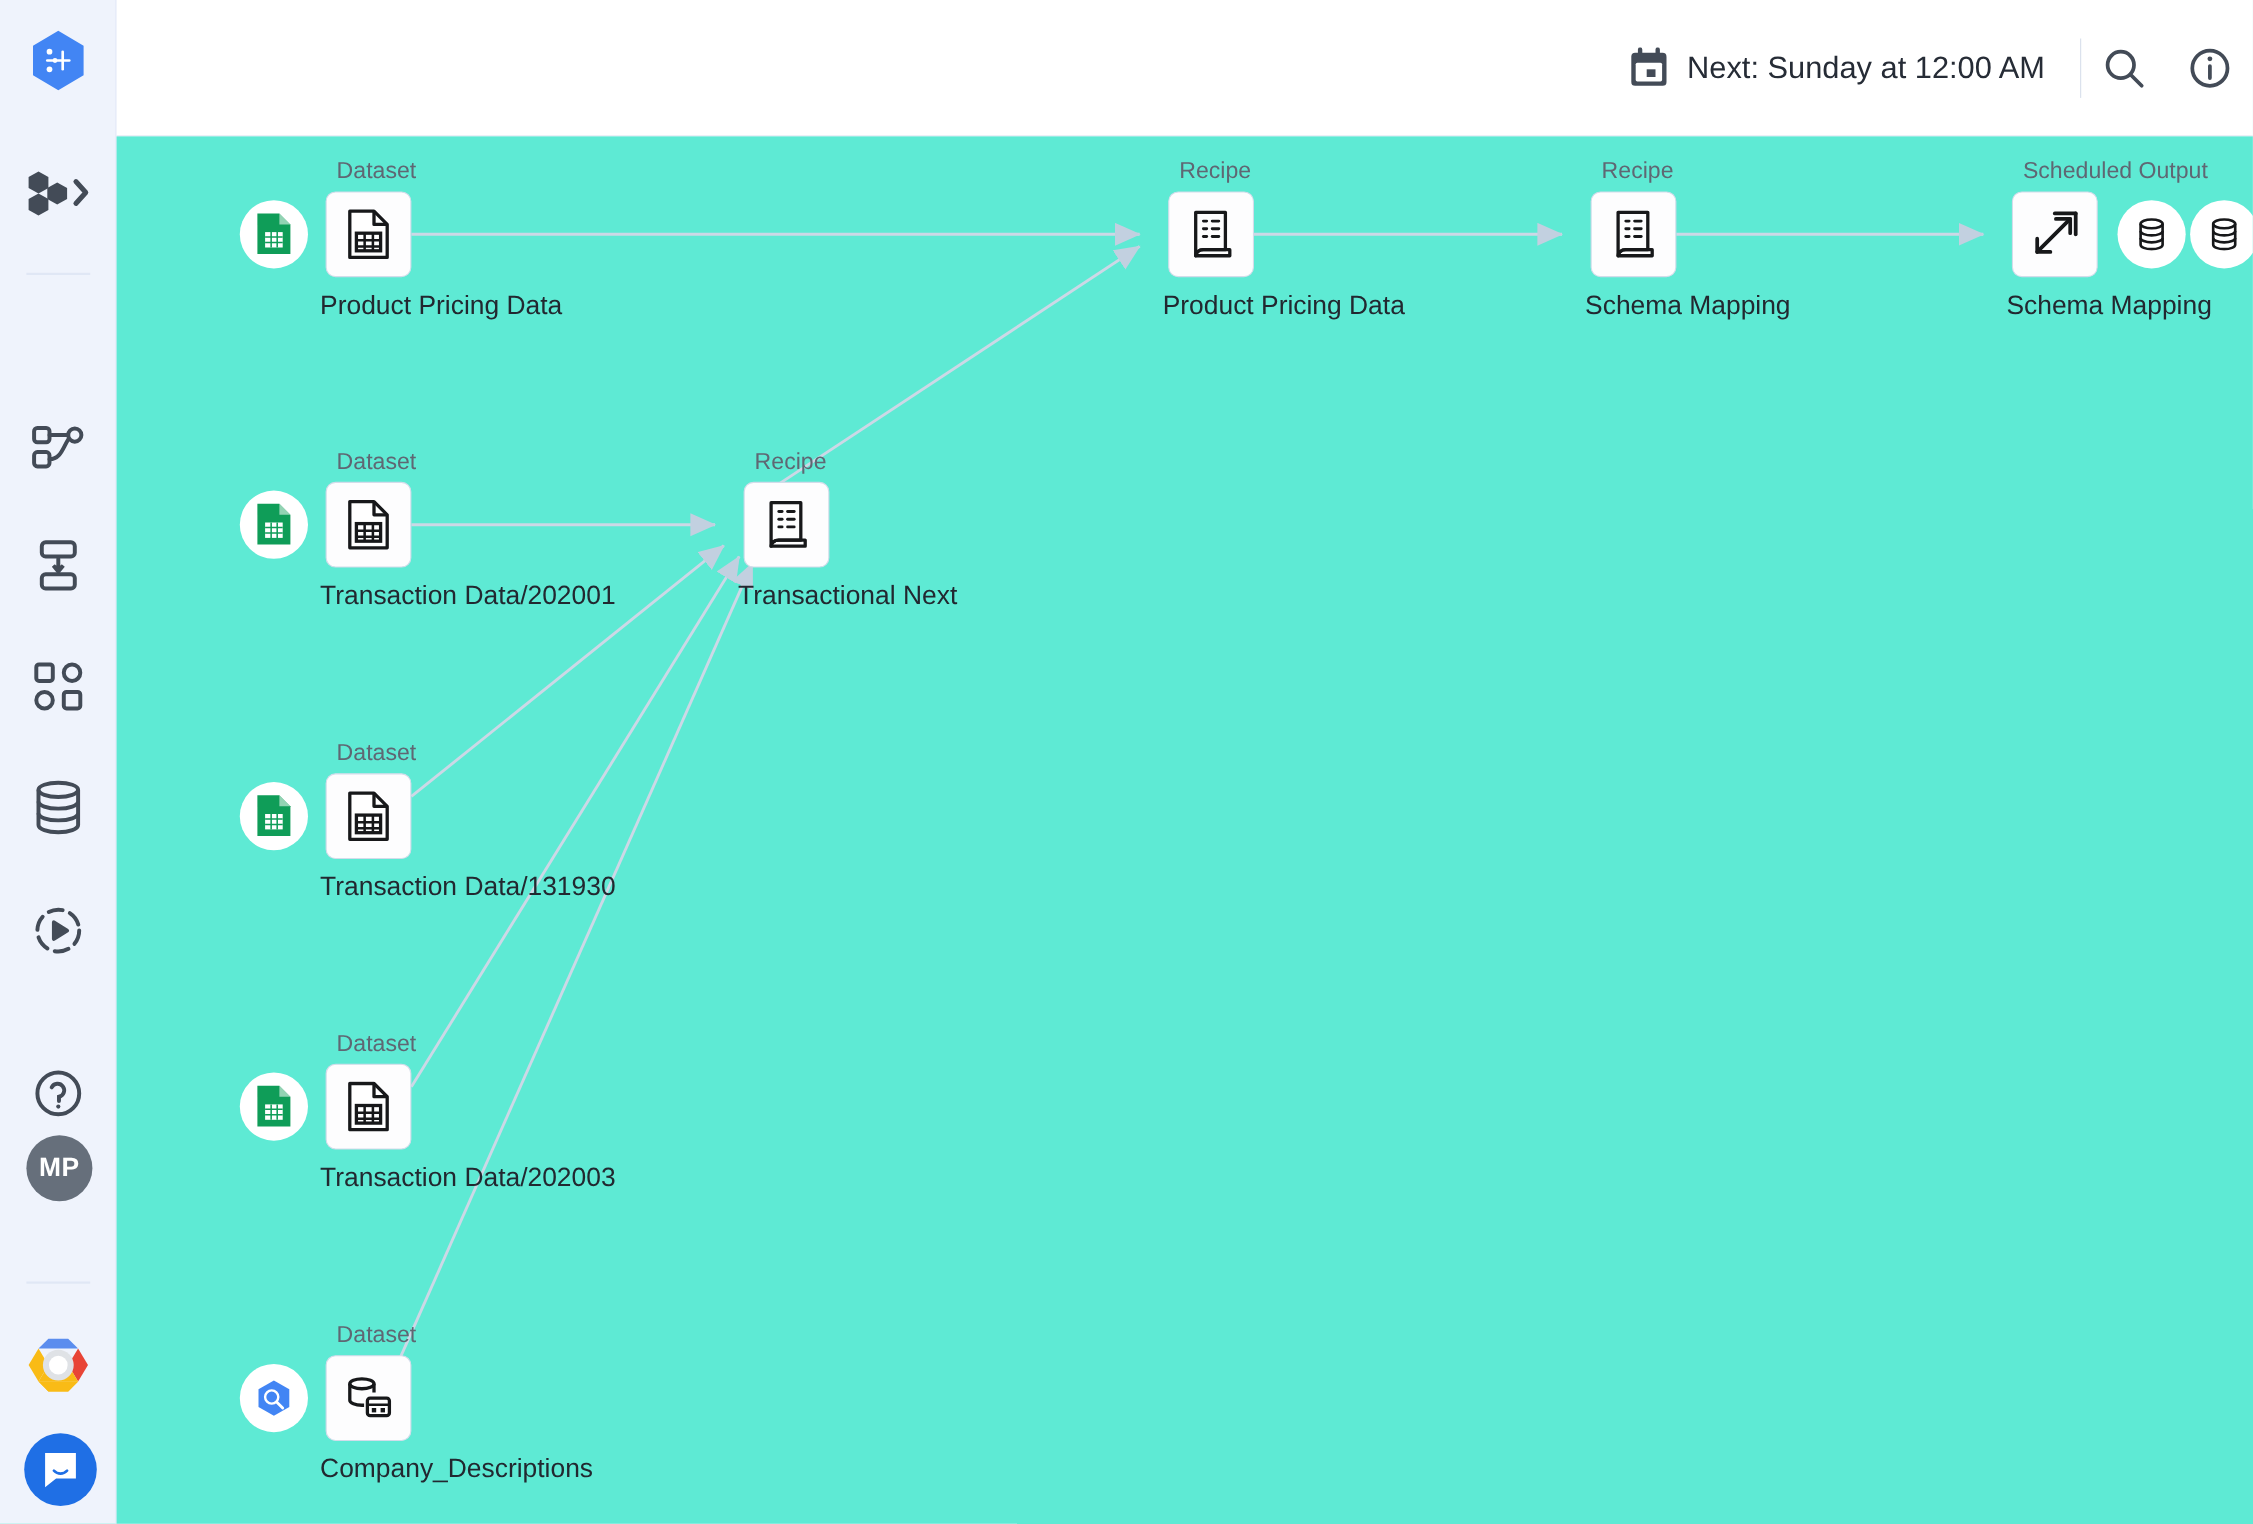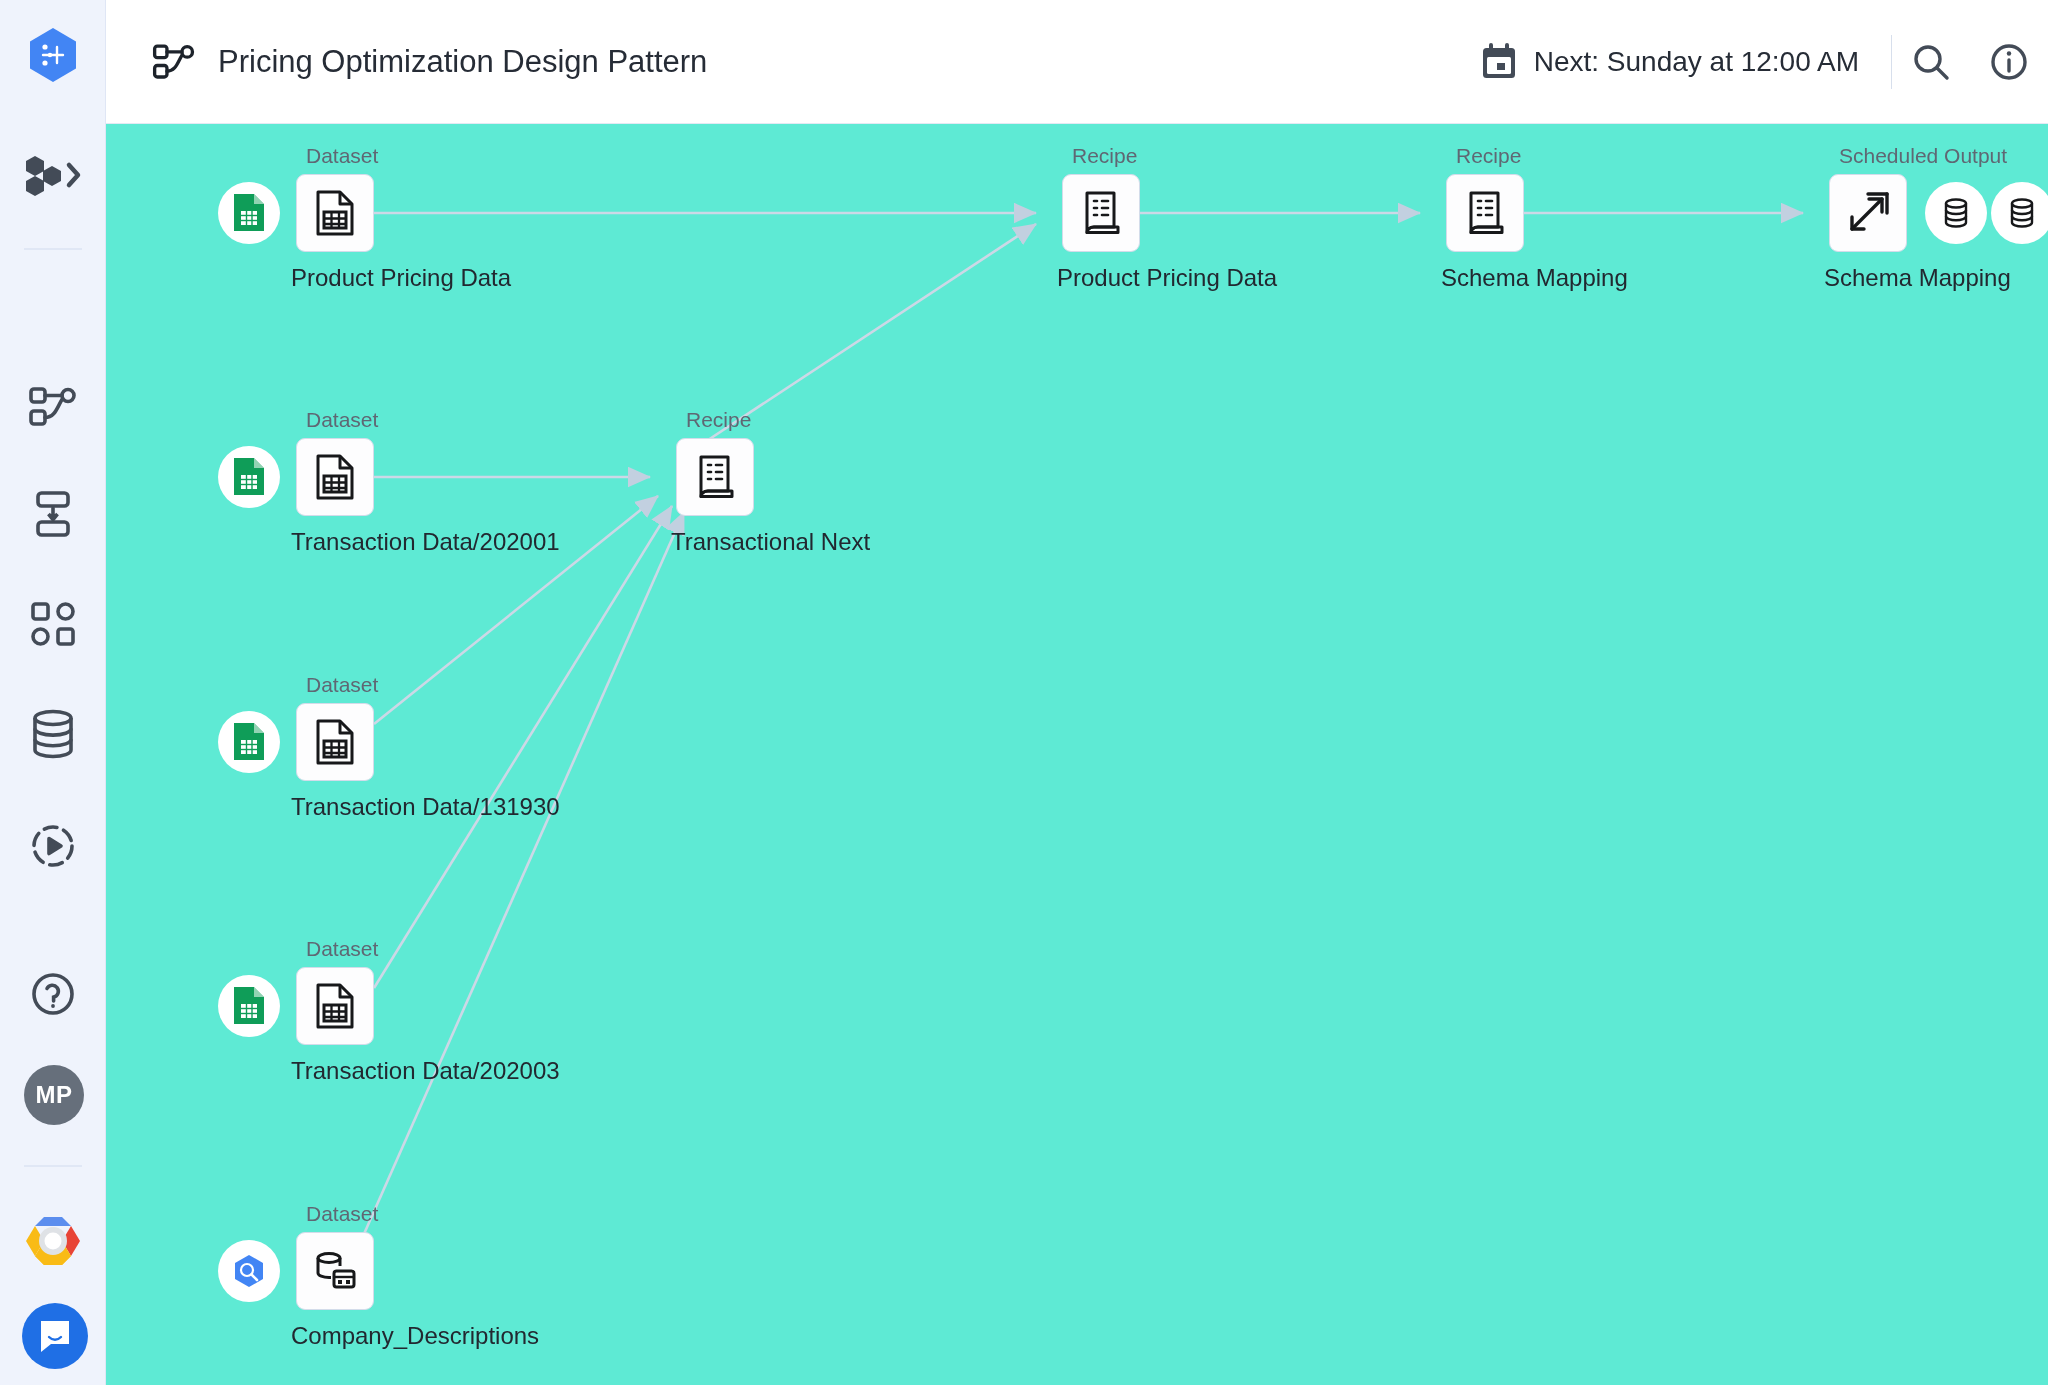--- a/index.html
+++ b/index.html
@@ -189,21 +189,21 @@
     <div class="rail-btn" style="top:962px;">
       <span>
         <svg width="48" height="48" viewBox="0 0 48 48" fill="none" stroke="#434b57" stroke-width="3.6">
           <circle cx="24" cy="24" r="19"></circle>
           <path d="M18 18.5 a6 6 0 1 1 6.6 8.6 V31" stroke-linecap="round"></path>
           <circle cx="24" cy="36" r="1.9" fill="#434b57" stroke="none"></circle>
         </svg>
       </span>
     </div>
 
-    <div class="rail-avatar" style="top:1065px;">
+    <div class="rail-avatar" style="top:1032px;">
       <span>MP</span>
     </div>
 
     <div class="rail-divider" style="top:1165px;"></div>
 
     <div class="rail-btn" style="top:1209px;">
       <span>
         <svg width="58" height="54" viewBox="0 0 58 54">
           <path d="M20 3 H38 L47 12 H11 Z" fill="#5b8dee"></path>
           <path d="M47 12 L56 27 L47 42 L38 27 Z" fill="#e84436"></path>
@@ -221,32 +221,20 @@
       <span>
         <svg width="36" height="36" viewBox="0 0 36 36">
           <path d="M4 3 H32 V26 H14 L4 34 Z" fill="#ffffff"></path>
           <path d="M12 19 c3.5 3.6 8.5 3.6 12 0" stroke="#1f6fe5" stroke-width="2.4" fill="none" stroke-linecap="round"></path>
         </svg>
       </span>
     </div>
   </div>
 
   <div class="header">
-    <div class="hdr-left">
-      <span>
-        <svg width="44" height="40" viewBox="0 0 50 44" fill="none" stroke="#1d232b" stroke-width="3.8">
-          <rect x="3" y="4" width="14" height="13" rx="3"></rect>
-          <rect x="3" y="26" width="14" height="13" rx="3"></rect>
-          <circle cx="40" cy="10.5" r="6"></circle>
-          <path d="M17 10.5 H34" stroke-linecap="round"></path>
-          <path d="M17 32.5 c10 0 12 -10 17 -18" stroke-linecap="round"></path>
-        </svg>
-      </span>
-      <span class="hdr-title">Pricing Optimization Design Pattern</span>
-    </div>
 
     <div class="hdr-right">
       <div class="hdr-sched">
         <span>
           <svg width="38" height="38" viewBox="0 0 38 38" fill="none">
             <path d="M11 2 V7 M27 2 V7" stroke="#434b57" stroke-width="4" stroke-linecap="round"></path>
             <rect x="3" y="5" width="32" height="30" rx="3.5" fill="#434b57"></rect>
             <rect x="7" y="14" width="24" height="17" rx="1.5" fill="#ffffff"></rect>
             <rect x="17" y="20" width="8" height="7" fill="#434b57"></rect>
           </svg>

